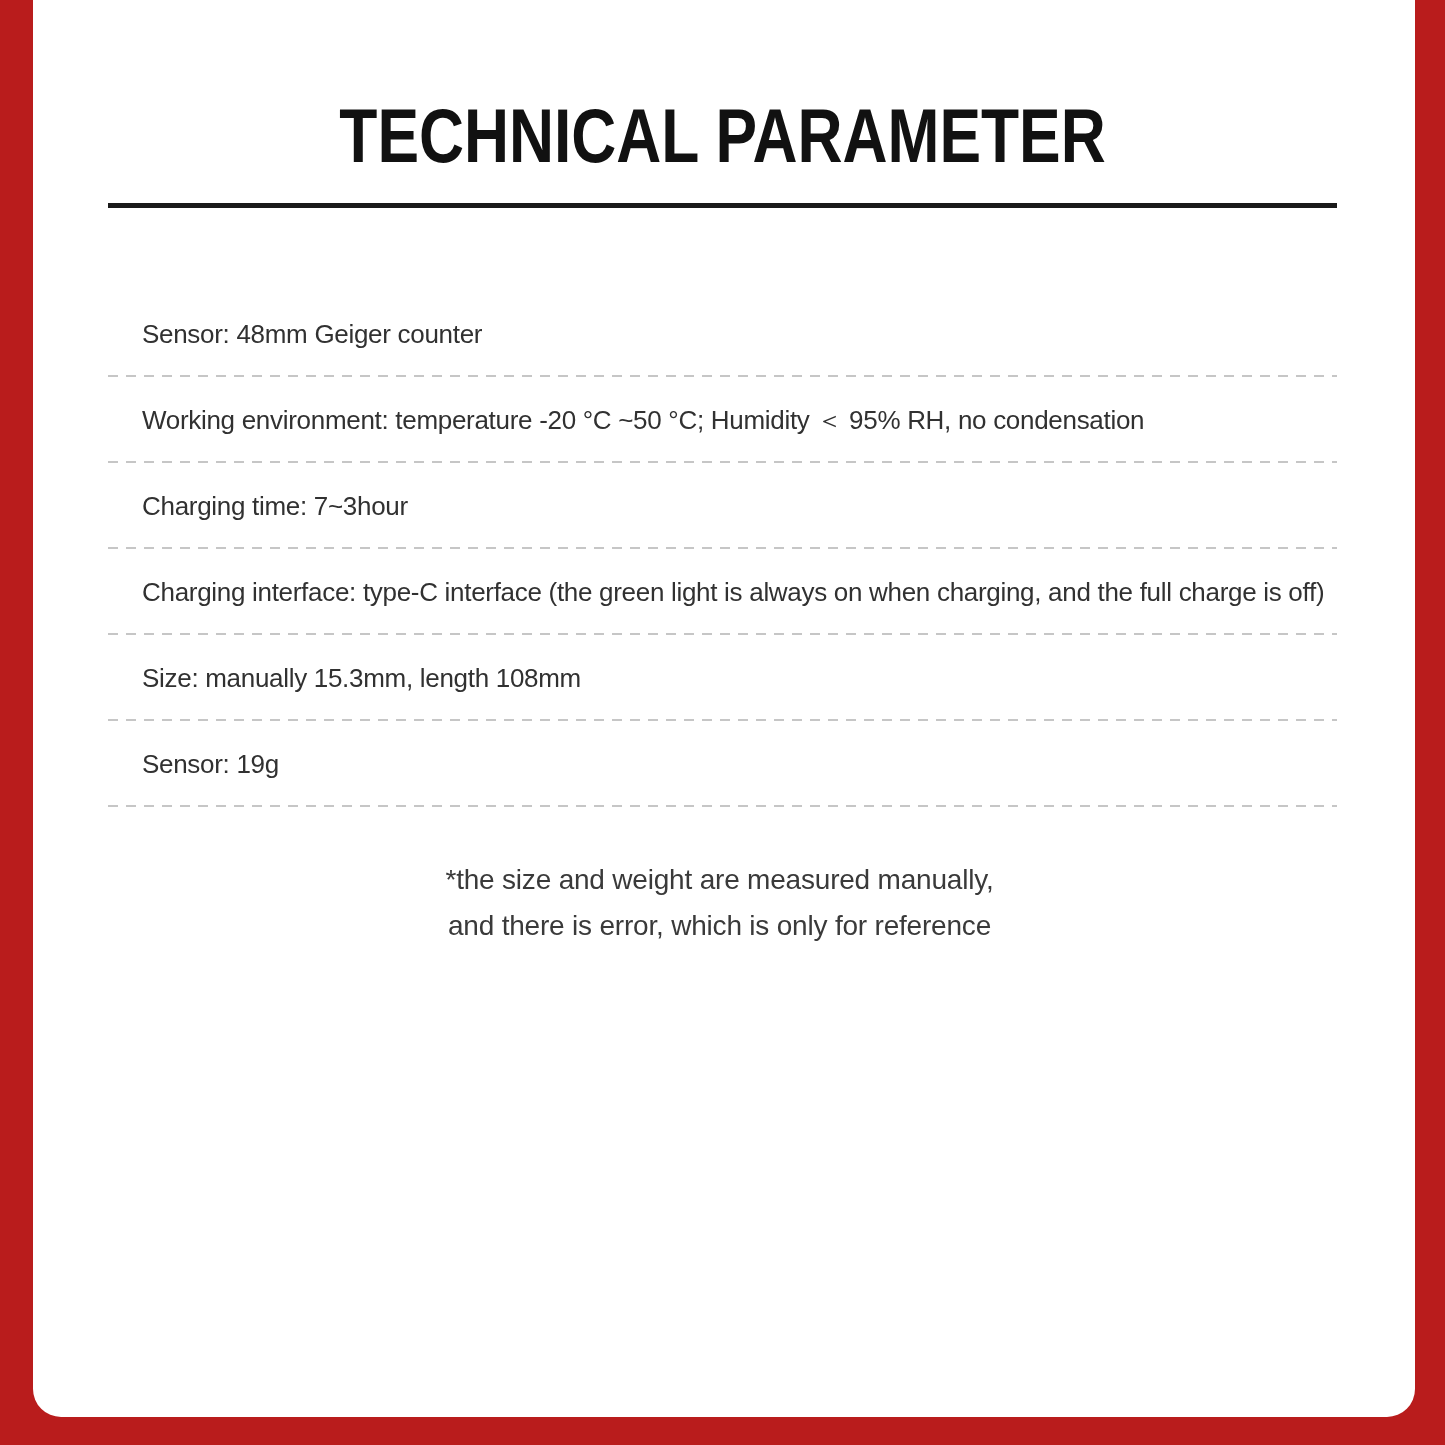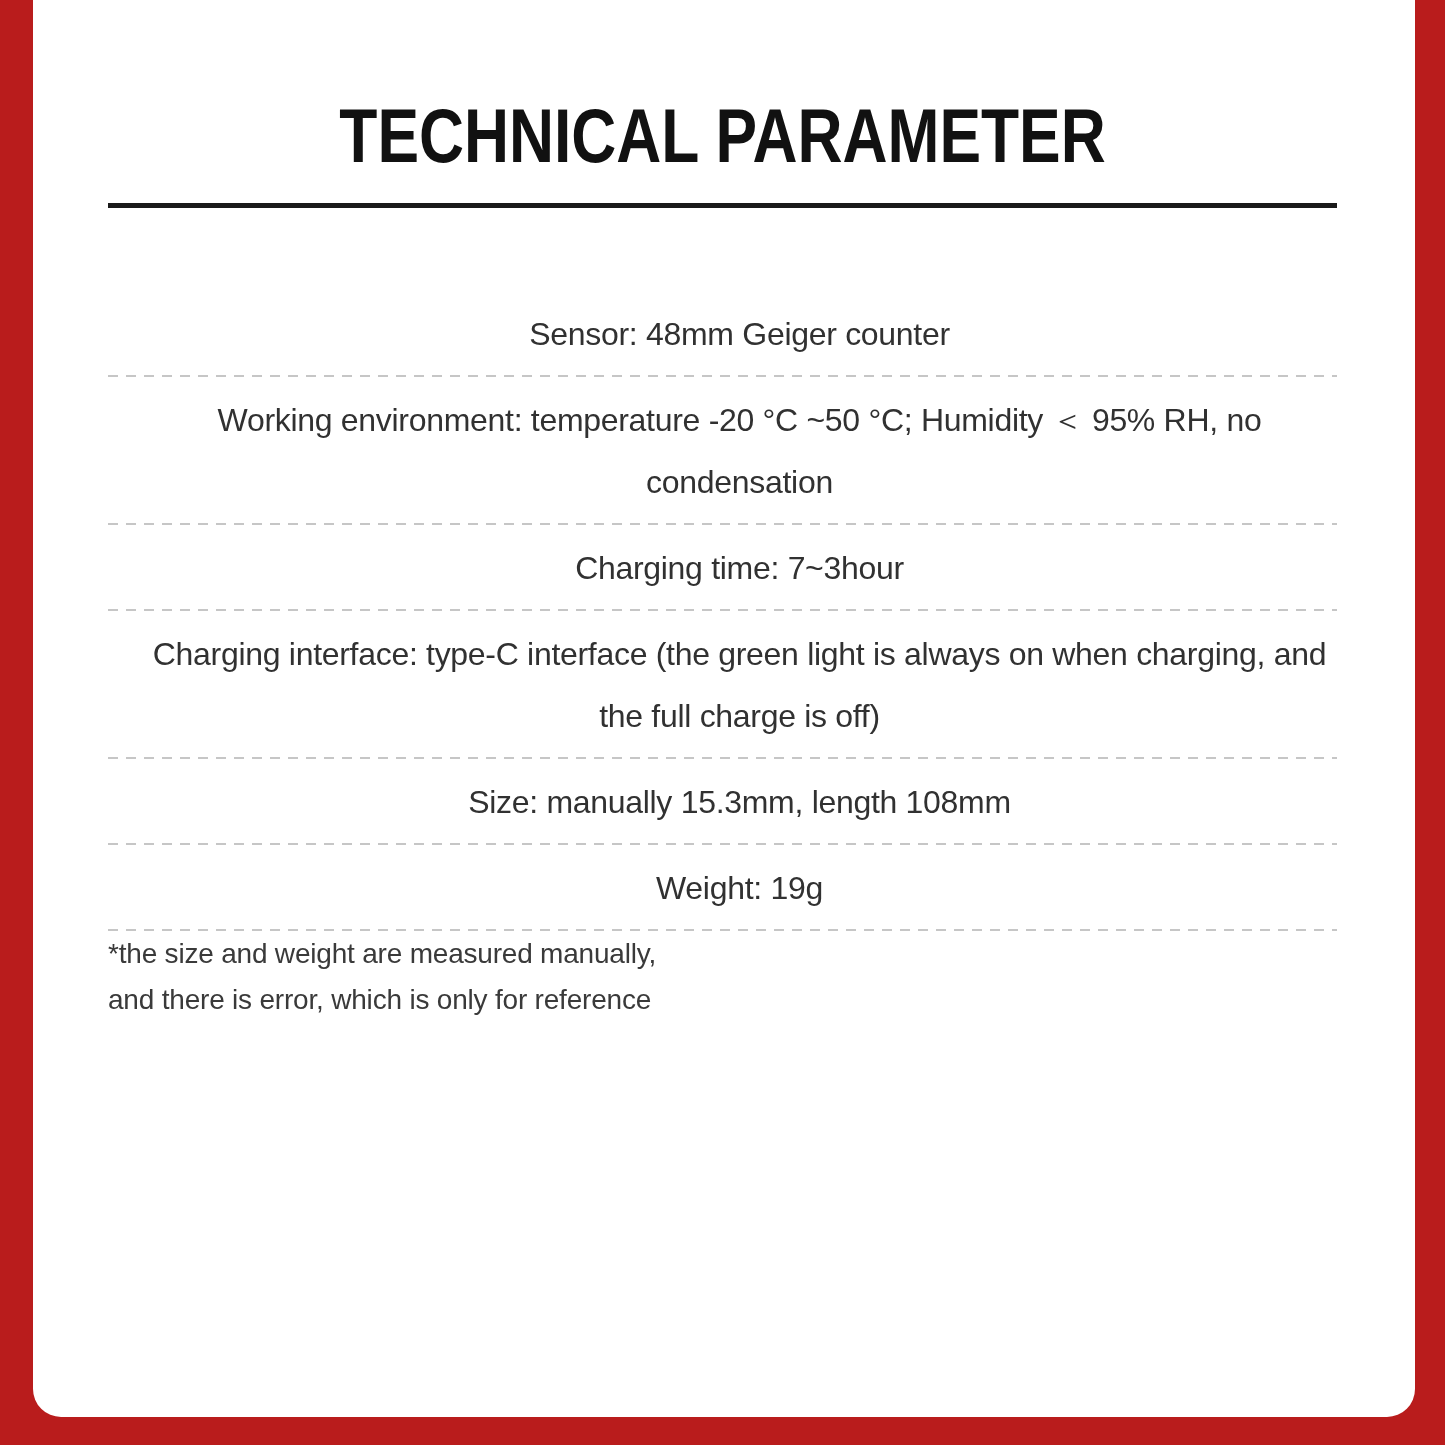--- a/index.html
+++ b/index.html
@@ -43,33 +43,33 @@
     height: 5px;
     background: #1a1a1a;
   }
   .spec-list {
     list-style: none;
     margin: 83px 0 0 0;
     padding: 0;
   }
   .spec-item {
     padding: 12px 0 12px 34px;
-    font-size: 32px;
+    font-size: 26px;
     line-height: 62px;
     color: #313131;
     letter-spacing: -0.3px;
     background-image: repeating-linear-gradient(90deg, #c6c6c6 0px, #c6c6c6 10px, transparent 10px, transparent 18px);
     background-size: 100% 2px;
     background-position: left bottom;
     background-repeat: no-repeat;
-    text-align: center;
   }
   .footnote {
+    margin-top: 50px;
     padding-right: 6px;
-    text-align: left;
+    text-align: center;
     font-size: 28px;
     line-height: 46px;
     color: #3a3a3a;
     letter-spacing: -0.2px;
   }
 </style>
 </head>
 <body>
 
 <div class="page">
@@ -77,21 +77,21 @@
 
     <h1 class="title">TECHNICAL PARAMETER</h1>
     <div class="title-rule"></div>
 
     <ul class="spec-list">
       <li class="spec-item">Sensor: 48mm Geiger counter</li>
       <li class="spec-item">Working environment: temperature -20 °C ~50 °C; Humidity ＜ 95% RH, no condensation</li>
       <li class="spec-item">Charging time: 7~3hour</li>
       <li class="spec-item">Charging interface: type-C interface (the green light is always on when charging, and the full charge is off)</li>
       <li class="spec-item">Size: manually 15.3mm, length 108mm</li>
-      <li class="spec-item">Weight: 19g</li>
+      <li class="spec-item">Sensor: 19g</li>
     </ul>
 
     <div class="footnote">
       <div>*the size and weight are measured manually,</div>
       <div>and there is error, which is only for reference</div>
     </div>
 
   </div>
 </div>
 

